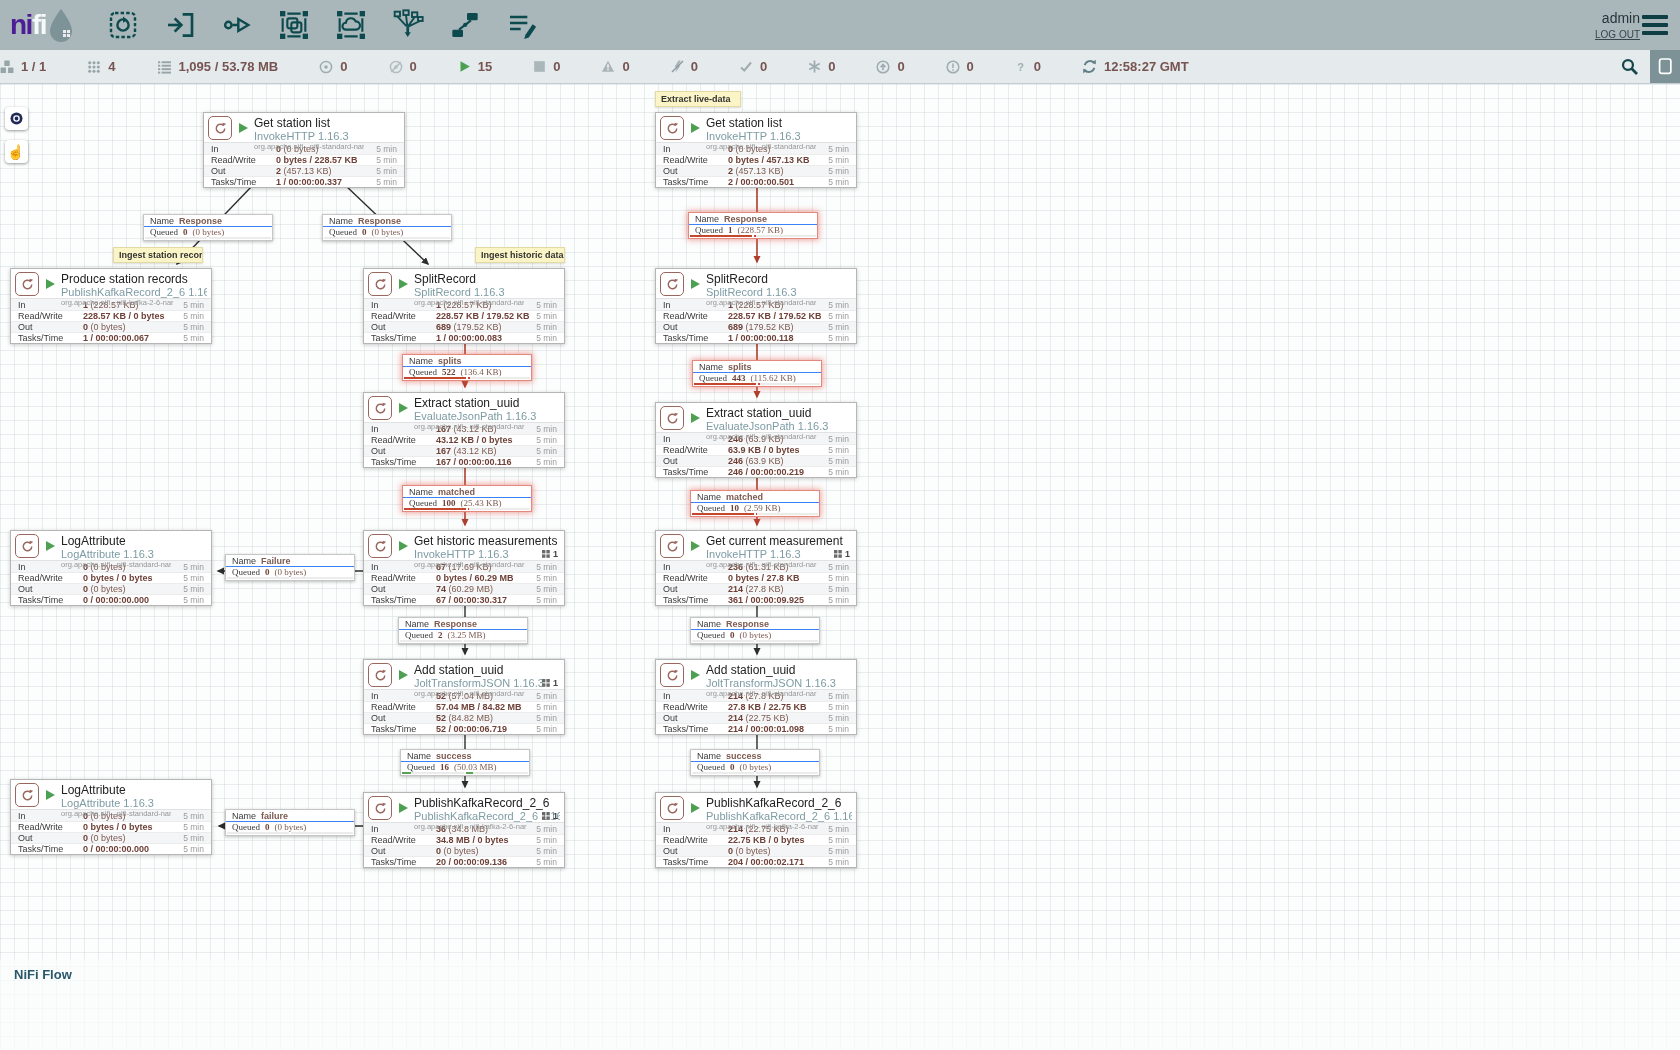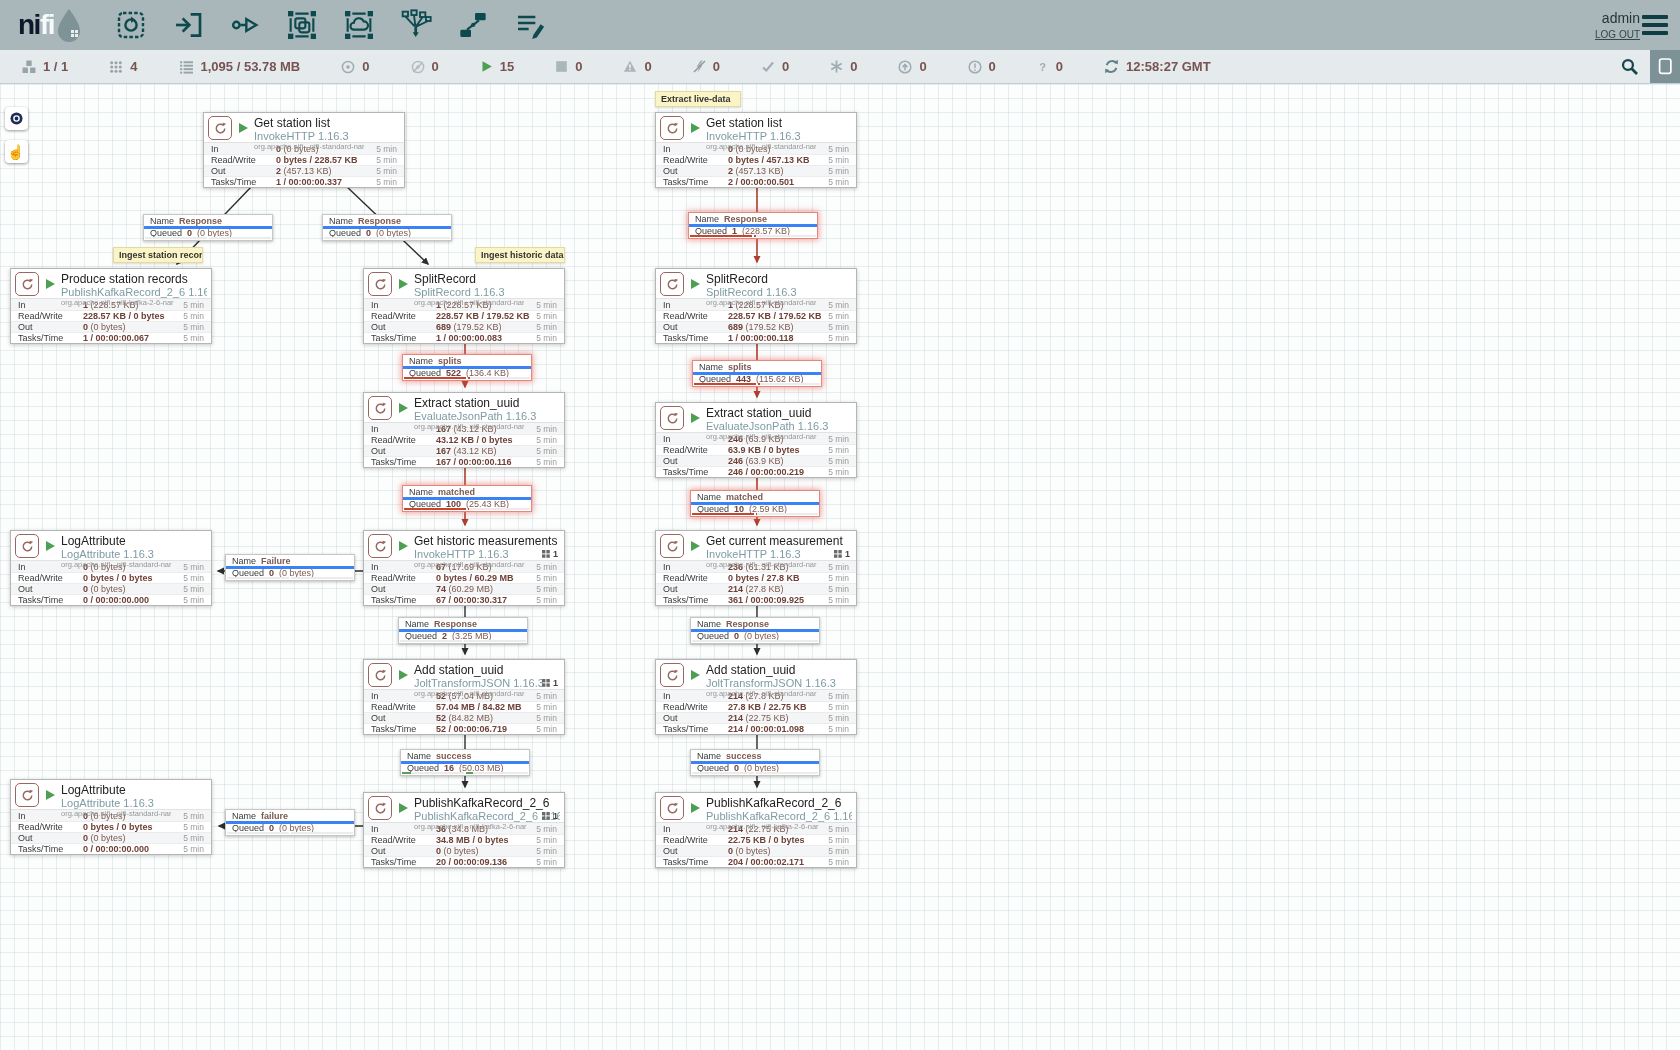--- a/index.html
+++ b/index.html
@@ -3,34 +3,34 @@
 <meta charset="utf-8">
 <style>
   * { margin:0; padding:0; box-sizing:border-box; }
   html,body { width:1680px; height:1050px; overflow:hidden;
     font-family:"Liberation Sans", sans-serif; background:#fcfdfd; }
 
   
   .app-header { height:50px; background:#a9b6ba; display:flex; align-items:center; position:relative; }
   .logo { display:flex; align-items:center; margin-left:10px; }
   .logo-text { font-size:28px; font-weight:bold; letter-spacing:-1.5px; line-height:1; }
-  .logo-ni { color:#0f172a;margin-left:8px; } .logo-fi { color:#f6fafa; }
+  .logo-ni { color:#4c1d95; } .logo-fi { color:#f6fafa; }
   .logo-drop { margin-left:2px; position:relative; top:2px; }
   .toolbar { display:flex; margin-left:30px; gap:19px; }
   .tool-btn { width:38px; height:38px; display:flex; align-items:center; justify-content:center; cursor:grab; }
   .tool-btn svg { stroke:#0d4a4e; }
   .header-right { margin-left:auto; display:flex; align-items:center; margin-right:12px; gap:2px; }
   .user-block { text-align:right; }
   .user-name { font-size:14px; color:#27353a; }
   .logout { font-size:10px; color:#35474c; text-decoration:underline; margin-top:3px; cursor:pointer; }
   .hamburger { display:flex; flex-direction:column; gap:4px; cursor:pointer; }
   .hamburger div { width:26px; height:4px; background:#0e3d43; border-radius:1px; }
 
   
-  .status-bar { height:34px; background:#e5eaec; border-bottom:1px solid #c3ccd0; display:flex; align-items:center; padding-left:22px; }
+  .status-bar { height:34px; background:#e5eaec; border-bottom:1px solid #c3ccd0; display:flex; align-items:center; }
   .sb-item { display:flex; align-items:center; gap:7px; margin-right:41px; white-space:nowrap; }
   .sb-val { font-size:13px; font-weight:bold; color:#775351; }
   .sb-right { margin-left:auto; display:flex; align-items:center; height:100%; }
   .search-btn { width:40px; height:100%; display:flex; align-items:center; justify-content:center; cursor:pointer; }
   .panel-btn { width:30px; height:100%; background:#7d9297; display:flex; align-items:center; justify-content:center; cursor:pointer; }
 
   
   .canvas { position:absolute; top:84px; left:0; width:1680px; height:966px;
     background-color:#fcfdfd;
     background-image:
@@ -64,21 +64,21 @@
   .prow-label { width:65px; color:#3a3a3a; flex:none; }
   .prow-value { flex:1; color:#7d5a50; white-space:nowrap; overflow:hidden; }
   .prow-value .pv-b { color:#6e4037; font-weight:bold; }
   .prow-window { color:#9b9b9b; font-size:8.5px; flex:none; }
 
   
   .conn { position:absolute; width:130px; background:#fff; border:1px solid #c6c6c6; z-index:2;
     box-shadow:0 1px 3px rgba(0,0,0,.25); font-size:9px; cursor:pointer; }
   .conn.alert { border:1.6px solid #e4887e; box-shadow:0 0 6px 1px rgba(226,92,80,.55); }
   .conn-row { display:flex; gap:5px; padding:1px 6px; height:11px; align-items:center; white-space:nowrap; }
-  .conn-row + .conn-row { border-top:3px solid #3b82f6; }
+  .conn-row + .conn-row { border-top:1px solid #3b82f6;font-family:Liberation Serif, serif; }
   .conn-key { color:#3a3a3a; }
   .conn-name { color:#7d5a50; font-weight:bold; }
   .conn-count { color:#6e4037; font-weight:bold; }
   .conn-size { color:#7d5a50; }
   .conn-bars { display:flex; height:3px; gap:2px; padding:0 1px 1px 1px; }
   .bar { flex:1; background:#ececec; position:relative; overflow:hidden; }
   .bar-fill { position:absolute; left:0; top:0; bottom:0; width:0; }
 
   
   .sticky { position:absolute; background:#fbf4c6; border:1px solid #e3d9a2; color:#333;
@@ -362,20 +362,23 @@
   <div class="fab" style="top:23px">
     <svg width="15" height="15" viewBox="0 0 15 15">
         <circle cx="7.5" cy="7.5" r="6" fill="#1d2b56"></circle>
         <circle cx="7.5" cy="7.5" r="2.6" fill="none" stroke="#ffffff" stroke-width="1.4"></circle>
       </svg>
   </div>
   <div class="fab" style="top:56px">
     <span class="fab-hand">☝</span>
   </div>
 
+  <div class="footer-strip">
+    <span class="breadcrumb">NiFi Flow</span>
+  </div>
 <div class="proc" style="left: 203px; top: 28px;">
     <div class="proc-header">
       <div class="proc-icon">
         <svg width="17" height="17" viewBox="0 0 20 20">
             <path d="M15 10 a5 5 0 1 1 -1.6 -3.7" stroke="#99675d" stroke-width="1.7" fill="none"></path>
             <polygon points="12.4,3.2 16.6,4.4 13.4,7.3" fill="#99675d"></polygon>
           </svg>
       </div>
       <div class="run-icon"></div>
       <div class="proc-titles">

